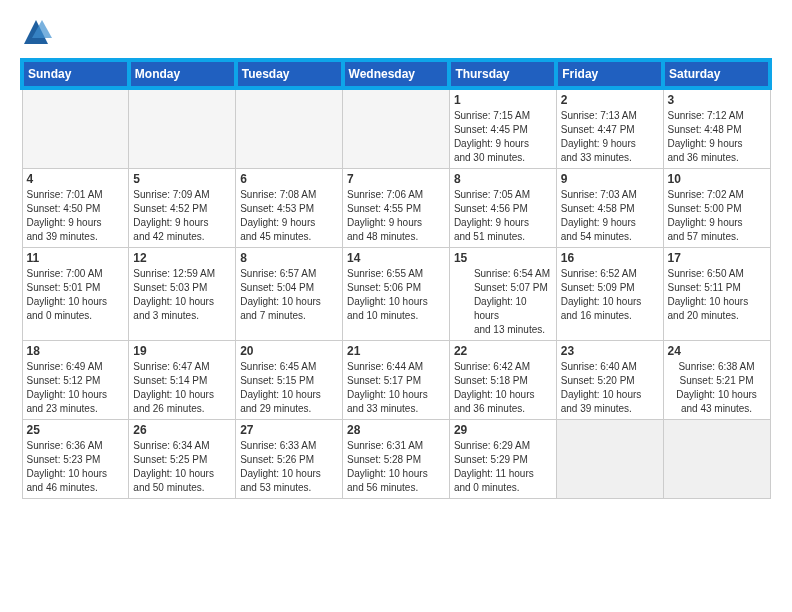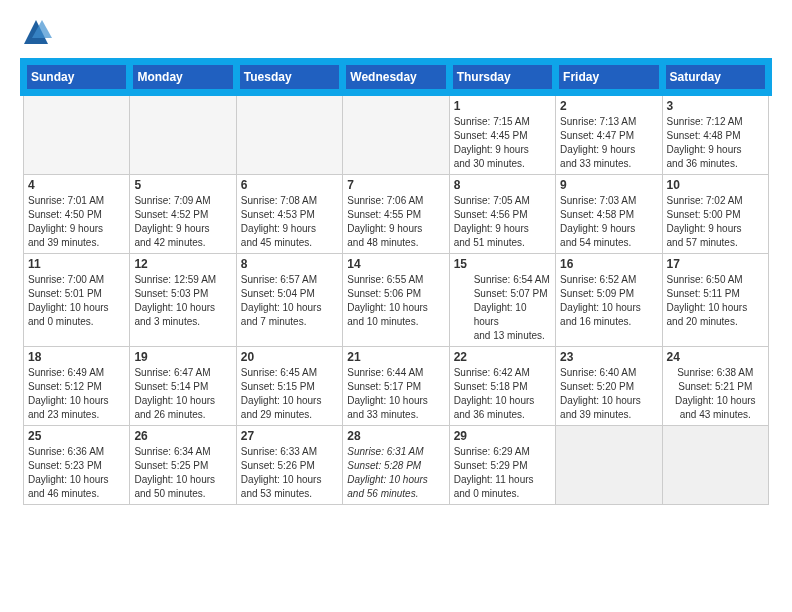--- a/index.html
+++ b/index.html
@@ -64,21 +64,21 @@
       border-collapse: collapse;
       table-layout: fixed;
     }
     th {
       background: #2060c0;
       color: #fff;
       font-size: 12px;
       font-weight: bold;
       padding: 5px 4px;
       text-align: left;
-      border: 7px solid #0ea5e9;
+      border: 4px solid #0ea5e9;
     }
     td {
       border: 1px solid #ccc;
       vertical-align: top;
       padding: 3px 4px;
       font-size: 10px;
       color: #333;
       height: 78px;
       background: #fff;
     }
@@ -332,21 +332,21 @@
           </td>
           <td>
             <span class="day-num">27</span>
             <div class="day-info" style="white-space: pre-line;">Sunrise: 6:33 AM
 Sunset: 5:26 PM
 Daylight: 10 hours
 and 53 minutes.</div>
           </td>
           <td>
             <span class="day-num">28</span>
-            <div class="day-info" style="white-space: pre-line; font-style: italic;">Sunrise: 6:31 AM
+            <div class="day-info" style="white-space: pre-line;">Sunrise: 6:31 AM
 Sunset: 5:28 PM
 Daylight: 10 hours
 and 56 minutes.</div>
           </td>
           <td>
             <span class="day-num">29</span>
             <div class="day-info" style="white-space: pre-line;">Sunrise: 6:29 AM
 Sunset: 5:29 PM
 Daylight: 11 hours
 and 0 minutes.</div>

